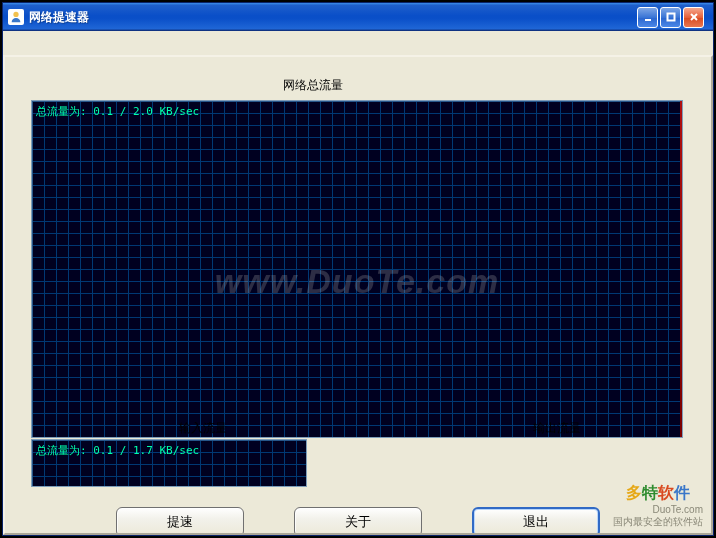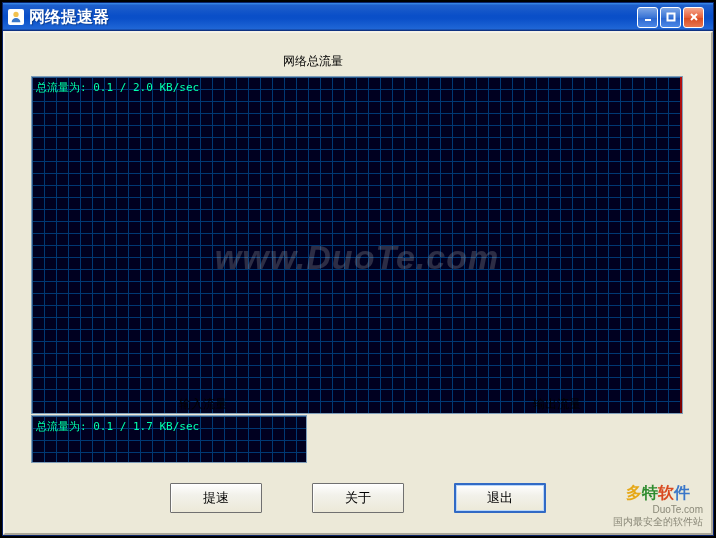--- a/index.html
+++ b/index.html
@@ -12,21 +12,21 @@
     border: 1px solid #0A246A;
     display: flex; flex-direction: column;
     position: relative;
   }
 
   .titlebar {
     height: 28px;
     background: linear-gradient(to bottom, #3B8EEB 0%, #1F5FCB 8%, #0A4FC8 45%, #0A4FC8 55%, #1F66D6 92%, #0A246A 100%);
     display: flex; align-items: center;
     padding: 0 9px 0 5px;
-    color: #fff; font-size: 16px; font-weight: bold;
+    color: #fff; font-size: 12px; font-weight: bold;
   }
   .titlebar .app-icon {
     width: 16px; height: 16px; margin-right: 5px;
     background: #fff; border-radius: 2px;
     display:flex;align-items:center;justify-content:center;
   }
   .titlebar .app-icon svg { width:14px;height:14px; }
   .titlebar .title { flex: 1; text-shadow: 1px 1px 1px rgba(0,0,0,0.3); }
   .win-btns { display: flex; gap: 2px; }
   .win-btn {
@@ -42,20 +42,21 @@
   .win-btn.close {
     background: linear-gradient(to bottom, #F5A78E 0%, #E6603A 50%, #D94A20 51%, #E8764F 100%);
   }
   .win-btn svg { width:10px;height:10px; stroke:#fff; stroke-width:2; fill:none; }
 
   .client {
     flex: 1; position: relative;
     background: #ECE9D8;
     border: 2px solid; border-color: #F5F2E7 #ACA899 #ACA899 #F5F2E7;
     overflow: hidden;
+    margin-top: 24px;
   }
 
   .section-label {
     position: absolute; font-size: 12px; color: #000;
   }
   .label-total { left: 278px; top: 20px; }
   .label-in    { left: 174px; top: 363px; }
   .label-out   { left: 528px; top: 363px; }
 
   .net-graph {
@@ -93,25 +94,25 @@
     font-family: Arial, sans-serif;
     letter-spacing: 1px;
     pointer-events: none;
   }
 
   .btn-row {
     position: absolute; left: 0; right: 0; top: 450px;
     display: flex; gap: 50px; justify-content: center;
   }
   .xp-btn {
-    width: 92px; height: 30px;
+    width: 128px; height: 30px;
     font-size: 13px; font-family: SimSun, "Microsoft YaHei";
     background: linear-gradient(to bottom, #fff 0%, #F2F1EA 40%, #ECE9D8 100%);
     border: 1px solid #707070;
-    border-radius: 1px;
+    border-radius: 6px;
     cursor: pointer;
     box-shadow: 1px 1px 0 rgba(255,255,255,0.8) inset;
   }
   .xp-btn.default {
     border: 2px solid #316AC5;
     box-shadow: 0 0 0 1px #B8D6FB inset, 1px 1px 0 rgba(255,255,255,0.8) inset;
   }
 
   .brand {
     position: absolute; right: 8px; bottom: 4px;

